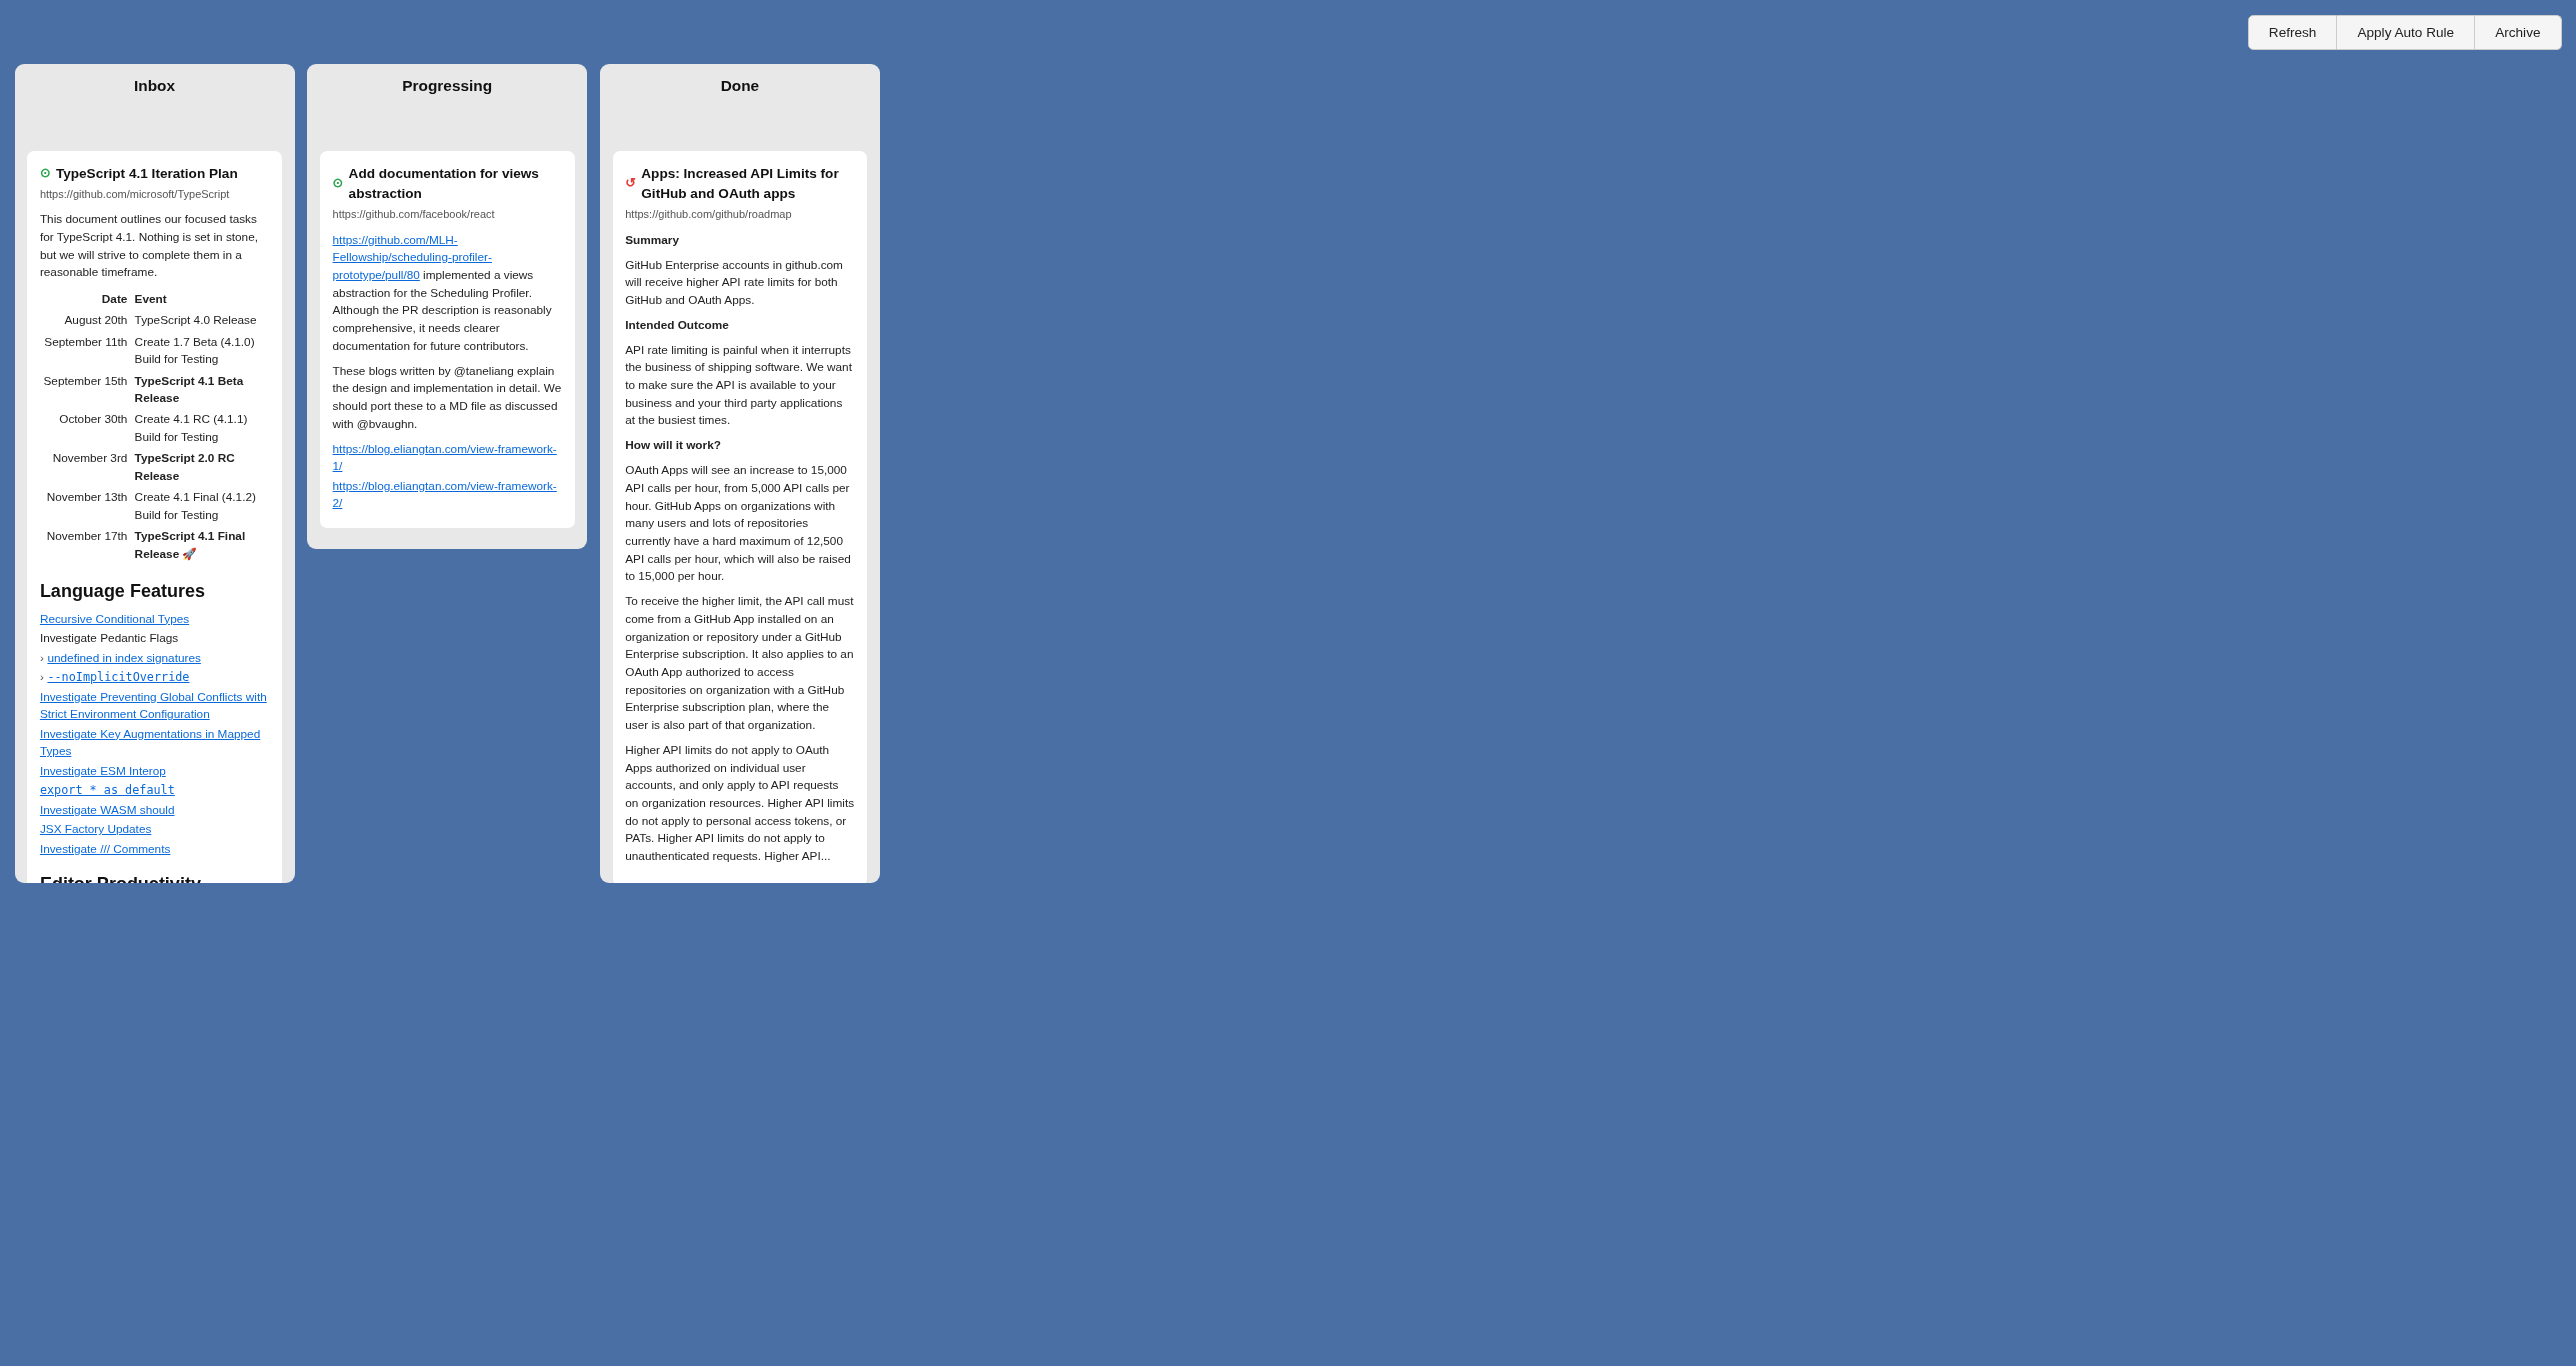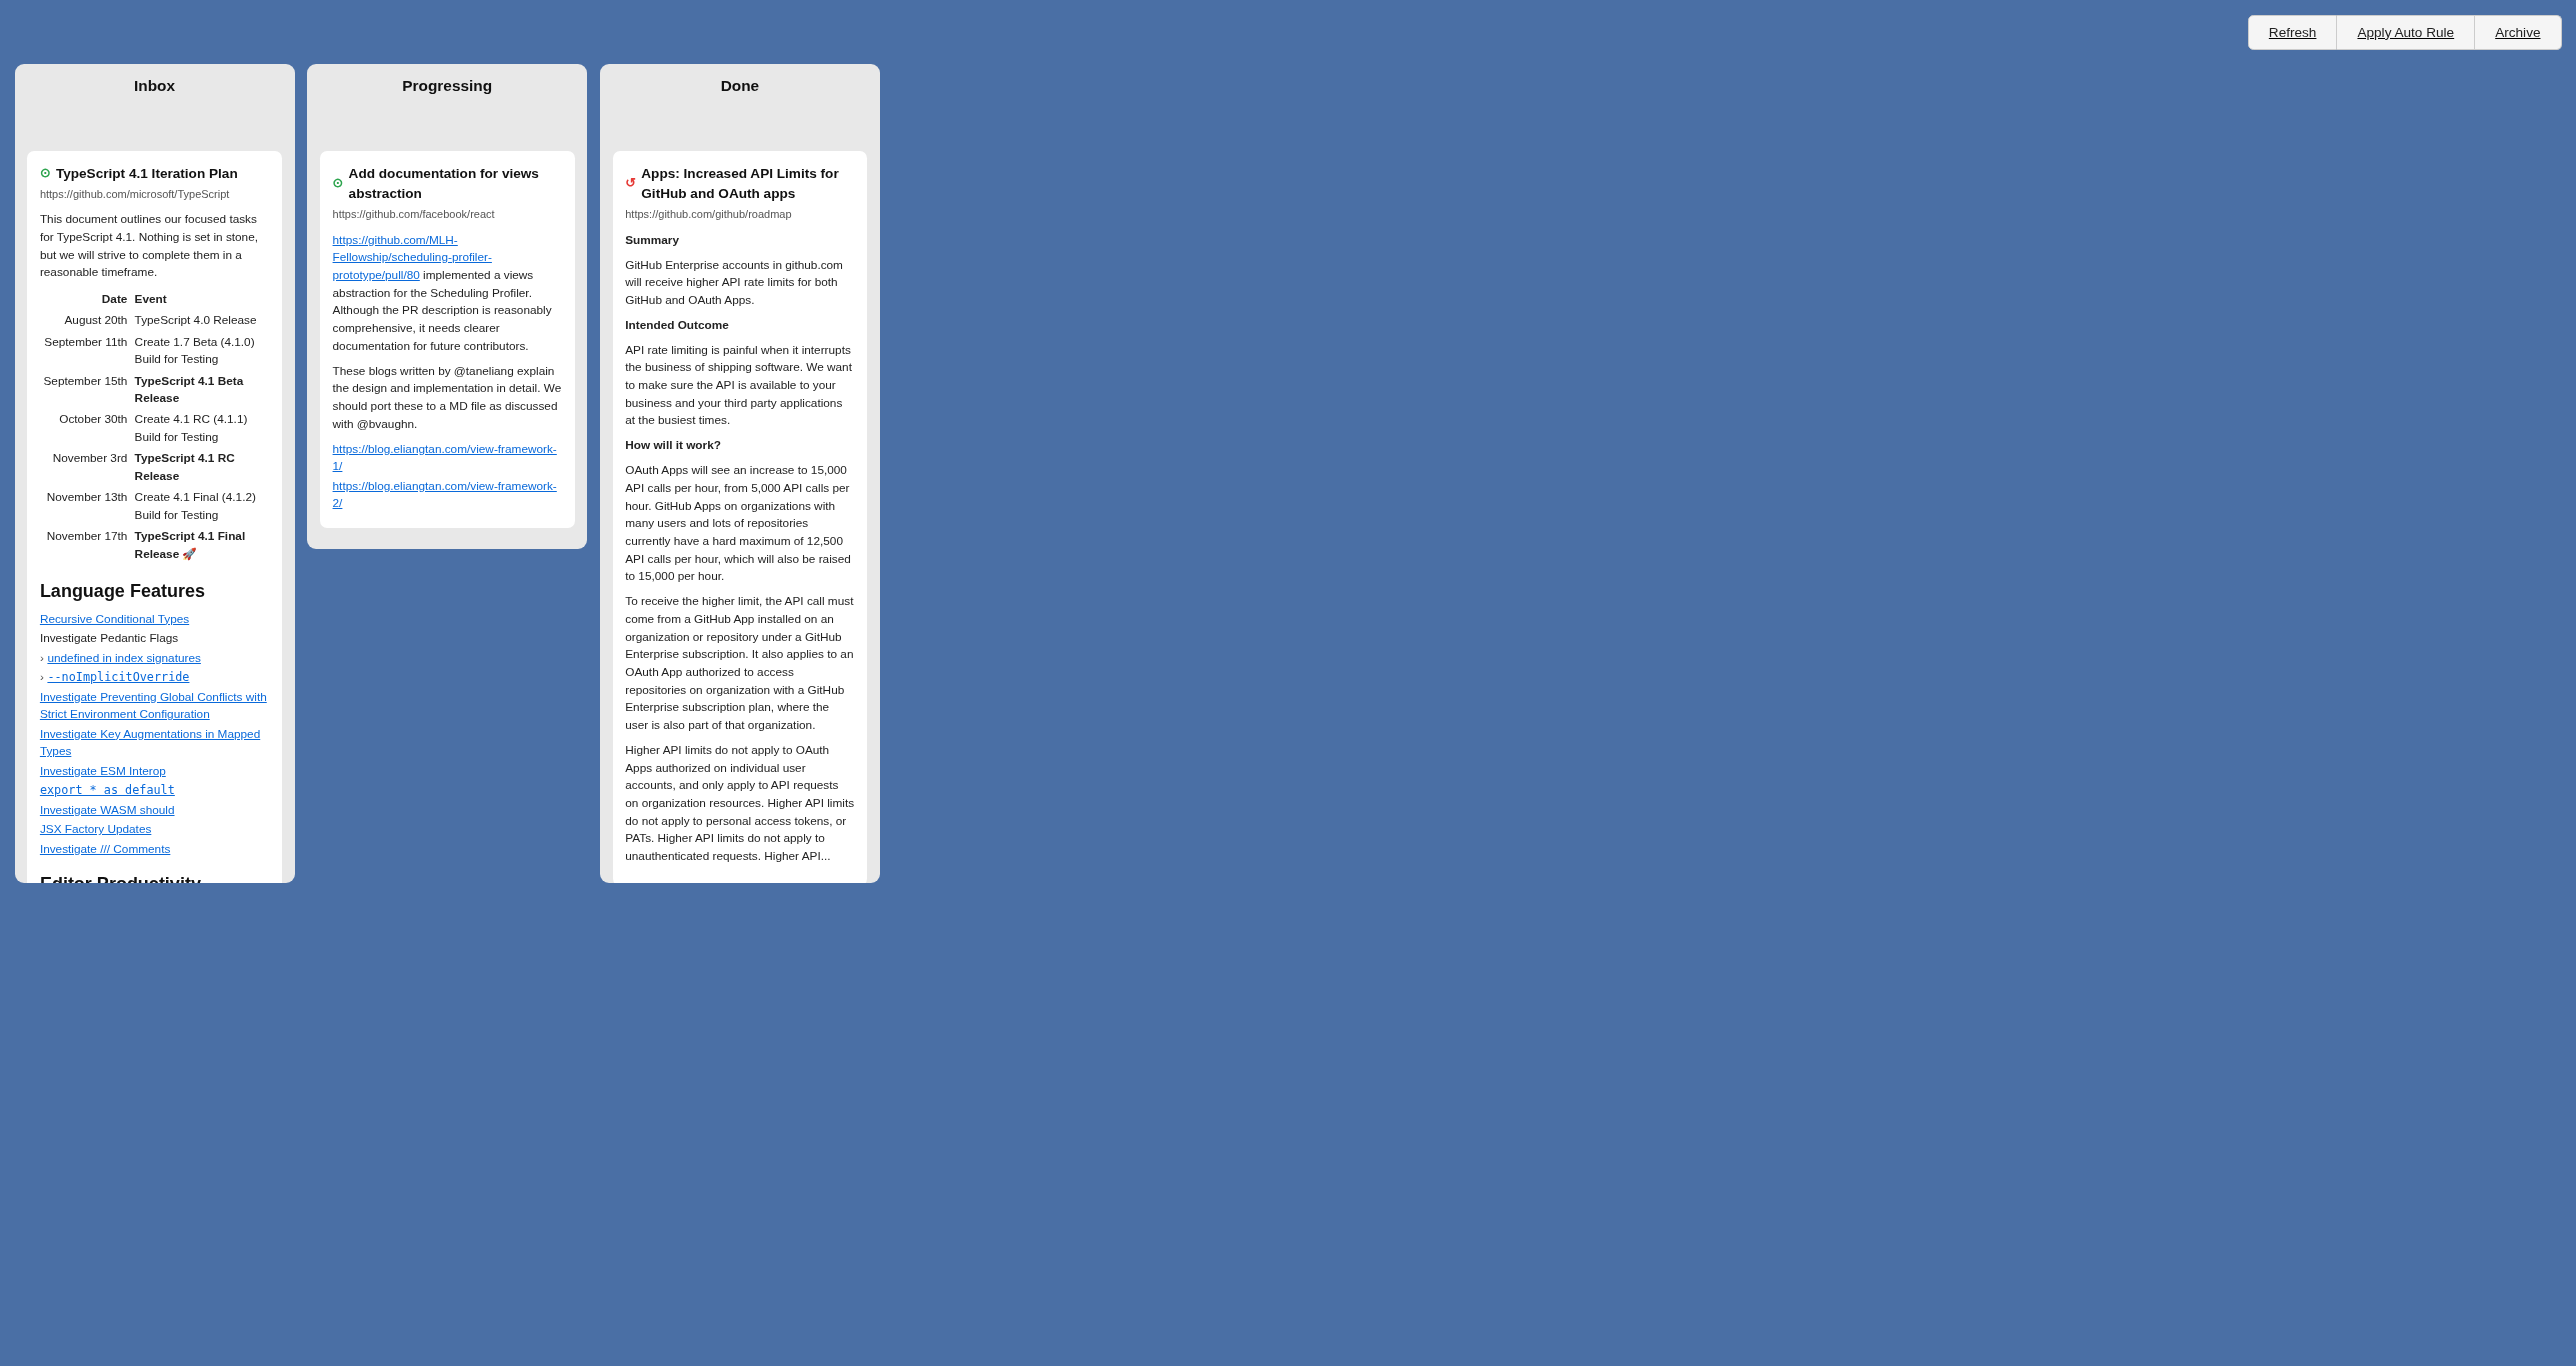--- a/index.html
+++ b/index.html
@@ -7,21 +7,20 @@
       font-family: -apple-system, BlinkMacSystemFont, 'Segoe UI', sans-serif;
       background: #4a6fa5;
       min-height: 100vh;
       padding: 14.5px;
     }
     .top-bar {
       display: flex;
       justify-content: flex-end;
       gap: 0;
       margin-bottom: 14.5px;
-      text-decoration: underline;
     }
     .top-bar button {
       background: #f5f5f5;
       border: 0.9px solid #ccc;
       padding: 9px 20px;
       font-size: 13.6px;
       cursor: pointer;
       color: #222;
     }
     .top-bar button:first-child { border-radius: 5.4px 0 0 5.4px; }
@@ -142,21 +141,21 @@
           <tr>
                 <td>September 15th</td>
                 <td><strong>TypeScript 4.1 Beta Release</strong></td>
               </tr>
           <tr>
                 <td>October 30th</td>
                 <td>Create 4.1 RC (4.1.1) Build for Testing</td>
               </tr>
           <tr>
                 <td>November 3rd</td>
-                <td><strong>TypeScript 4.1 RC Release</strong></td>
+                <td><strong>TypeScript 2.0 RC Release</strong></td>
               </tr>
           <tr>
                 <td>November 13th</td>
                 <td>Create 4.1 Final (4.1.2) Build for Testing</td>
               </tr>
           <tr>
                 <td>November 17th</td>
                 <td><strong>TypeScript 4.1 Final Release 🚀</strong></td>
               </tr>
         </tbody>

